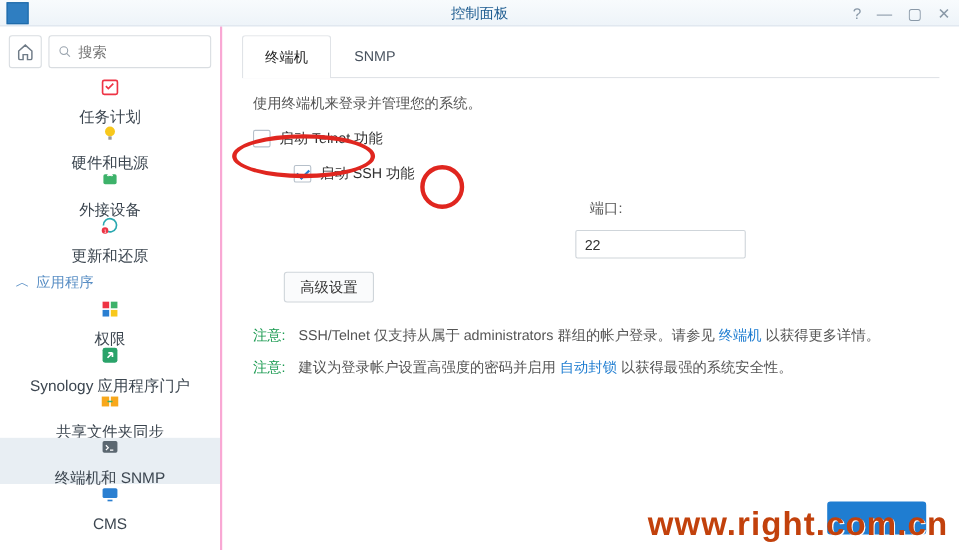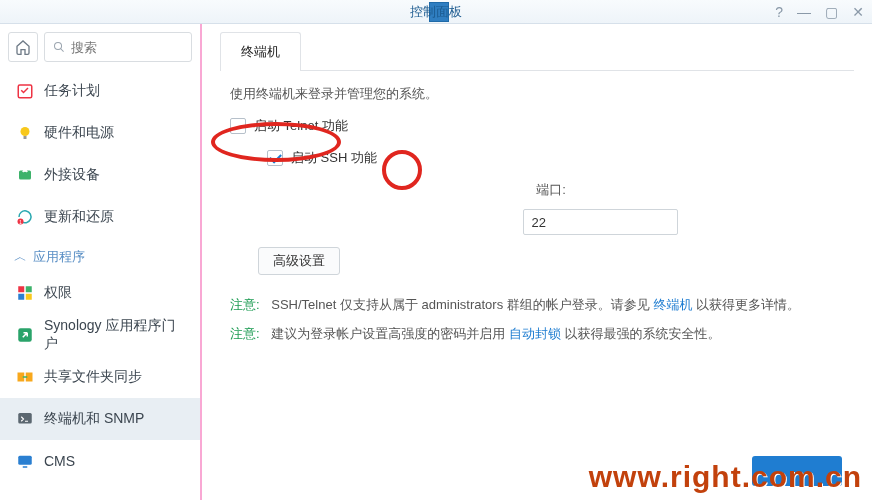--- a/index.html
+++ b/index.html
@@ -1,27 +1,27 @@
 <!DOCTYPE html>
 <html><head>
 <meta charset="utf-8">
 <style>
 * { margin:0; padding:0; box-sizing:border-box; font-family:"Microsoft YaHei","Helvetica Neue",Arial,sans-serif; }
 body { width:872px; height:500px; background:#fff; overflow:hidden; position:relative; }
-.titlebar { height:24px; background:linear-gradient(#f8fbfd,#eef4f9); border-bottom:1px solid #d6e0ea; display:flex; align-items:center; position:relative;justify-content:center; }
+.titlebar { height:24px; background:linear-gradient(#f8fbfd,#eef4f9); border-bottom:1px solid #d6e0ea; display:flex; align-items:center; position:relative; }
 .app-icon { width:20px; height:20px; margin-left:6px; background:#2f7ec1; display:inline-block; border:1px solid #1f6aa8; }
 .titlebar-title { position:absolute; left:50%; transform:translateX(-50%); font-size:13px; color:#1b5a8f; }
 .titlebar-controls { position:absolute; right:8px; display:flex; gap:14px; color:#8a99a8; font-size:14px; }
 .main { display:flex; height:476px; }
 .sidebar { width:202px; border-right:2px solid #f9a8d4; display:flex; flex-direction:column; padding:8px 0; overflow:hidden; }
 .search-row { display:flex; gap:6px; padding:0 8px 8px 8px; }
 .home-btn { width:30px; height:30px; border:1px solid #d9dde1; border-radius:3px; display:flex; align-items:center; justify-content:center; color:#6f7b87; background:#fff; cursor:pointer; }
 .search-box { flex:1; height:30px; border:1px solid #d9dde1; border-radius:3px; display:flex; align-items:center; padding:0 8px; gap:6px; color:#9aa4ae; }
 .search-box input { border:none; outline:none; width:100%; font-size:13px; color:#333; }
-.side-item { display:flex; align-items:center; gap:10px; height:42px; padding:0 16px; font-size:14px; color:#3c4650; cursor:pointer; }
+.side-item { display:flex; align-items:center; gap:10px; height:42px; padding:0 16px; font-size:14px; color:#3c4650; cursor:pointer;flex-direction:column; }
 .side-item.active { background:#e8eef3; }
 .side-item .icon { width:18px; height:18px; display:inline-flex; align-items:center; justify-content:center; }
 .section-header { display:flex; align-items:center; gap:6px; padding:10px 14px 6px 14px; font-size:13px; color:#5a8fc5; cursor:pointer; }
 .content { flex:1; padding:8px 18px 0 18px; position:relative; }
 .tabs { display:flex; border-bottom:1px solid #e0e3e7; }
 .tab { padding:10px 20px; font-size:13px; color:#4a5460; cursor:pointer; border:1px solid transparent; border-bottom:none; margin-bottom:-1px; }
 .tab.active { border-color:#e0e3e7; background:#fff; color:#222; border-radius:3px 3px 0 0;}
 .panel { padding:14px 10px 0 10px; font-size:13px; color:#333; }
 .desc { color:#555; margin-bottom:14px; }
 .check-row { display:flex; align-items:center; gap:8px; margin-bottom:14px; }
@@ -159,20 +159,21 @@
             <rect x="9" y="19" width="6" height="2" fill="#2a7fd1"></rect>
           </svg>
         </span>
       <span>CMS</span>
     </div>
   </div>
 
   <div class="content">
     <div class="tabs">
       <div class="tab active">终端机</div>
+      <div class="tab">SNMP</div>
     </div>
     <div class="panel">
       <div class="desc">使用终端机来登录并管理您的系统。</div>
 
       <div class="check-row">
         <span class="checkbox"></span>
         <span>启动 Telnet 功能</span>
       </div>
 
       <div class="check-row" style="position:relative;padding-left:37px;">

